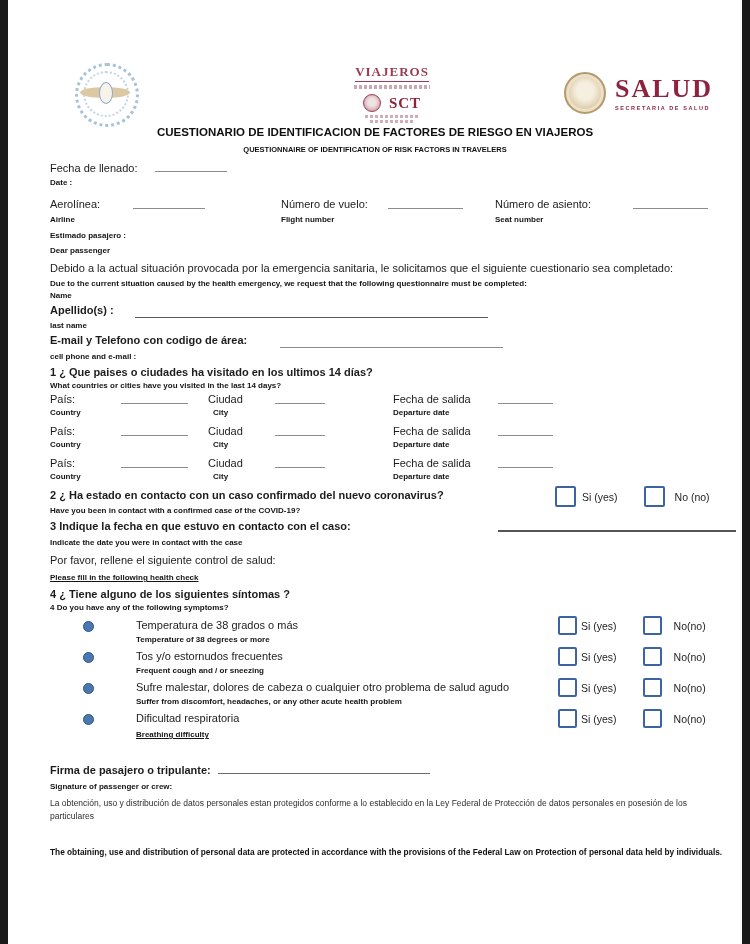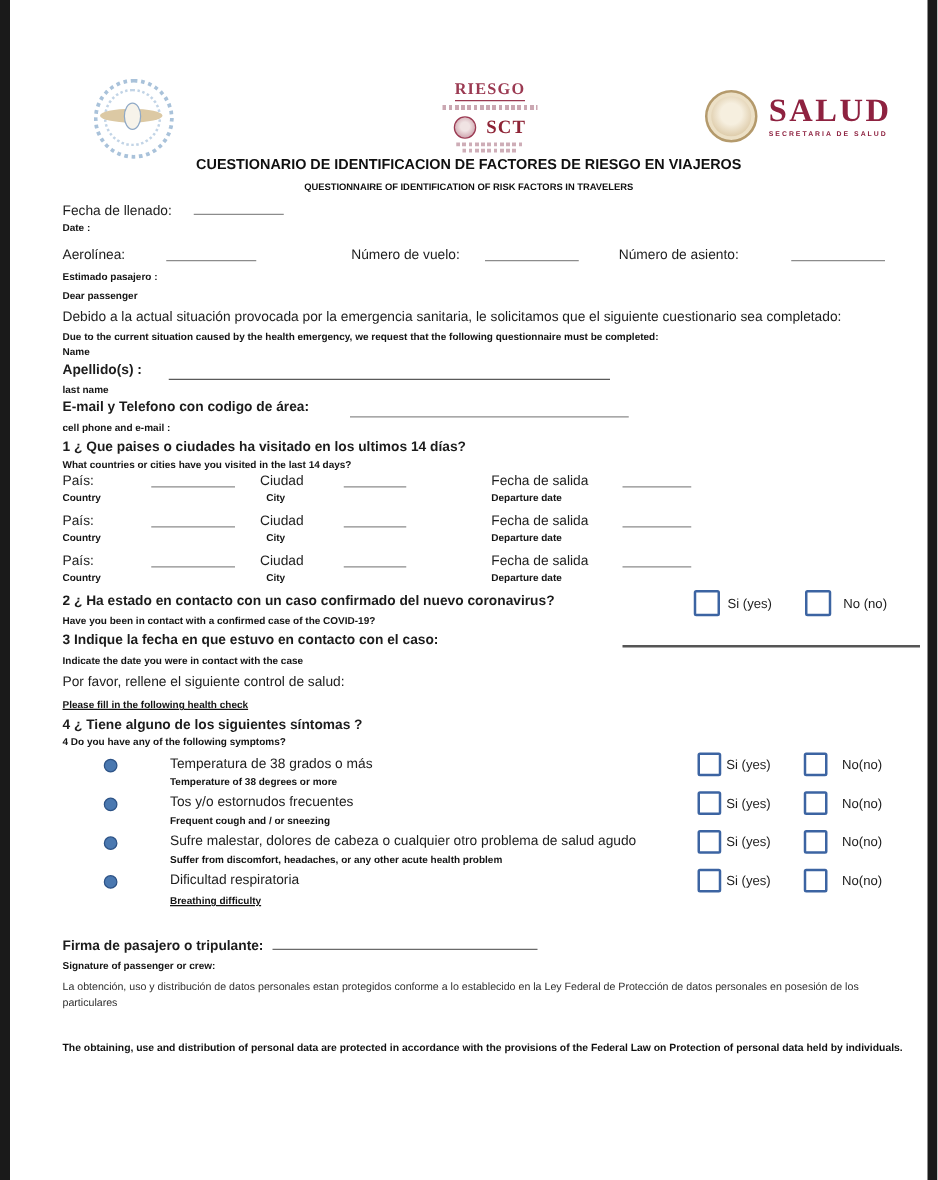--- a/index.html
+++ b/index.html
@@ -91,21 +91,21 @@
 
   <div class="logos">
     <div class="logo-aviation">
       <div class="avi-ring"></div>
       <div class="avi-ring inner"></div>
       <div class="avi-wings"></div>
       <div class="avi-center"></div>
     </div>
 
     <div class="logo-medprev">
-      <span class="medprev-title">RIESGO</span>
+      <span class="medprev-title">VIAJEROS</span>
       <div class="medprev-sub"></div>
       <div class="sct-row">
         <span class="sct-seal"></span>
         <span class="sct-title">SCT</span>
       </div>
       <div class="sct-sub"></div>
       <div class="sct-sub"></div>
     </div>
 
     <div class="logo-salud">
@@ -129,20 +129,25 @@
     <div class="en" style="margin-top:4px;">Date :</div>
 
     <div class="row es" style="height:14px;margin-top:9px;">
       <span class="abs" style="left:0;">Aerolínea:</span>
       <span class="abs blank" style="left:83px;width:72px;"></span>
       <span class="abs" style="left:231px;">Número de vuelo:</span>
       <span class="abs blank" style="left:338px;width:75px;"></span>
       <span class="abs" style="left:445px;">Número de asiento:</span>
       <span class="abs blank" style="left:583px;width:75px;"></span>
     </div>
+    <div class="row en" style="height:10px;margin-top:4px;">
+      <span class="abs" style="left:0;">Airline</span>
+      <span class="abs" style="left:231px;">Flight number</span>
+      <span class="abs" style="left:445px;">Seat number</span>
+    </div>
 
     <div class="en" style="margin-top:6px;">Estimado pasajero :</div>
     <div class="en" style="margin-top:5px;">Dear passenger</div>
 
     <div class="es" style="margin-top:5px;">Debido a la actual situación provocada por la emergencia sanitaria, le solicitamos que  el siguiente cuestionario sea completado:</div>
     <div class="en" style="margin-top:4px;">Due to the current situation caused by the health emergency, we request that the following questionnaire must be completed:</div>
 
     <div class="en" style="margin-top:2px;">Name</div>
 
     <div class="row es" style="height:16px;margin-top:2px;">

